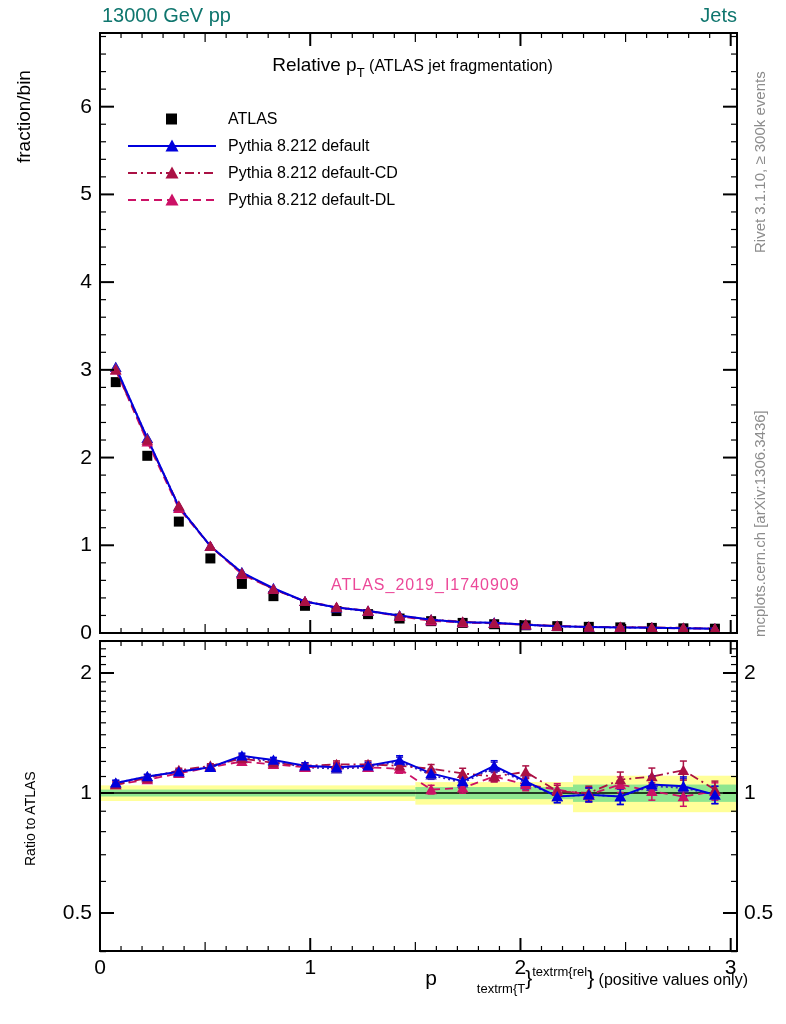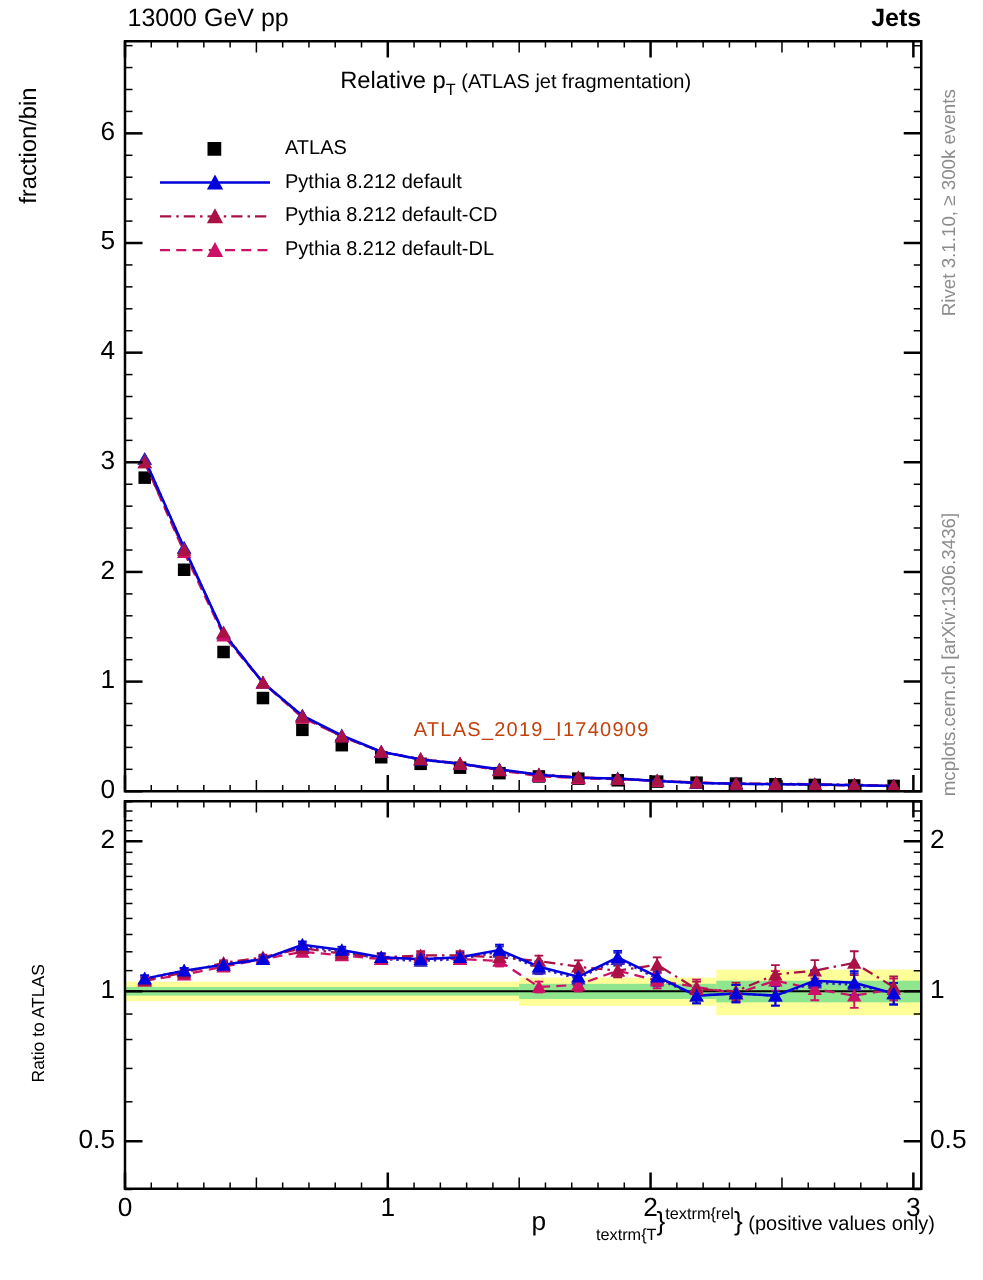--- a/index.html
+++ b/index.html
@@ -1,38 +1,38 @@
 <!DOCTYPE html>
 <html><head>
 <meta charset="utf-8">
 <style>
   html,body{margin:0;padding:0;background:#ffffff;}
   #page{position:relative;width:786px;height:1024px;background:#fff;overflow:hidden;
         font-family:"Liberation Sans",sans-serif;color:#000;}
   #plot-svg{position:absolute;left:0;top:0;}
   .abs{position:absolute;}
-  .hdr{font-size:20px;color:#000000;white-space:nowrap;}
+  .hdr{font-size:20px;color:#0f766e;white-space:nowrap;}
   #hdr-left{left:102px;top:4px;}
-  #hdr-right{right:49px;top:4px;font-weight:bold;}
+  #hdr-right{right:49px;top:4px;}
   #plot-title{left:100px;top:54px;width:625px;text-align:center;font-size:19px;white-space:nowrap;}
   #plot-title .tsub{font-size:13px;display:inline-block;transform:translateY(6px);}
   #plot-title .tparen{font-size:16px;}
   #legend{left:128px;top:105px;text-align:right;}
   .lrow{display:flex;align-items:center;height:27px;}
   .lmark{width:88px;height:18px;display:inline-block;flex:0 0 88px;}
   .llab{font-size:16px;margin-left:12px;white-space:nowrap;}
   #ylab-main{left:13px;top:163px;transform:rotate(-90deg);transform-origin:0 0;
              font-size:19px;white-space:nowrap;}
   #ylab-ratio{left:22px;top:866px;transform:rotate(-90deg);transform-origin:0 0;
               font-size:14px;white-space:nowrap;}
   #note-tr{left:751px;top:253px;transform:rotate(-90deg);transform-origin:0 0;
            font-size:15px;color:#8c8c8c;white-space:nowrap;}
   #note-br{left:751px;top:637px;transform:rotate(-90deg);transform-origin:0 0;
            font-size:15px;color:#8c8c8c;white-space:nowrap;}
-  #watermark{left:331px;top:576px;font-size:16px;color:#c2410c;letter-spacing:1px;white-space:nowrap;}
+  #watermark{left:331px;top:576px;font-size:16px;color:#ec4899;letter-spacing:1px;white-space:nowrap;}
   #xlab{right:38px;top:966px;font-size:21px;white-space:nowrap;}
   #xlab .xsub{font-size:13px;display:inline-block;transform:translateY(8px);margin-left:40px;}
   #xlab .xsup{font-size:13px;display:inline-block;transform:translateY(-9px);}
   #xlab .xsuffix{font-size:16px;}
   .tick-label{position:absolute;font-size:21px;line-height:24px;white-space:nowrap;}
   #ylabels-main{position:absolute;left:0;top:0;width:99px;height:640px;overflow:hidden;}
 </style>
 </head>
 <body>
 

